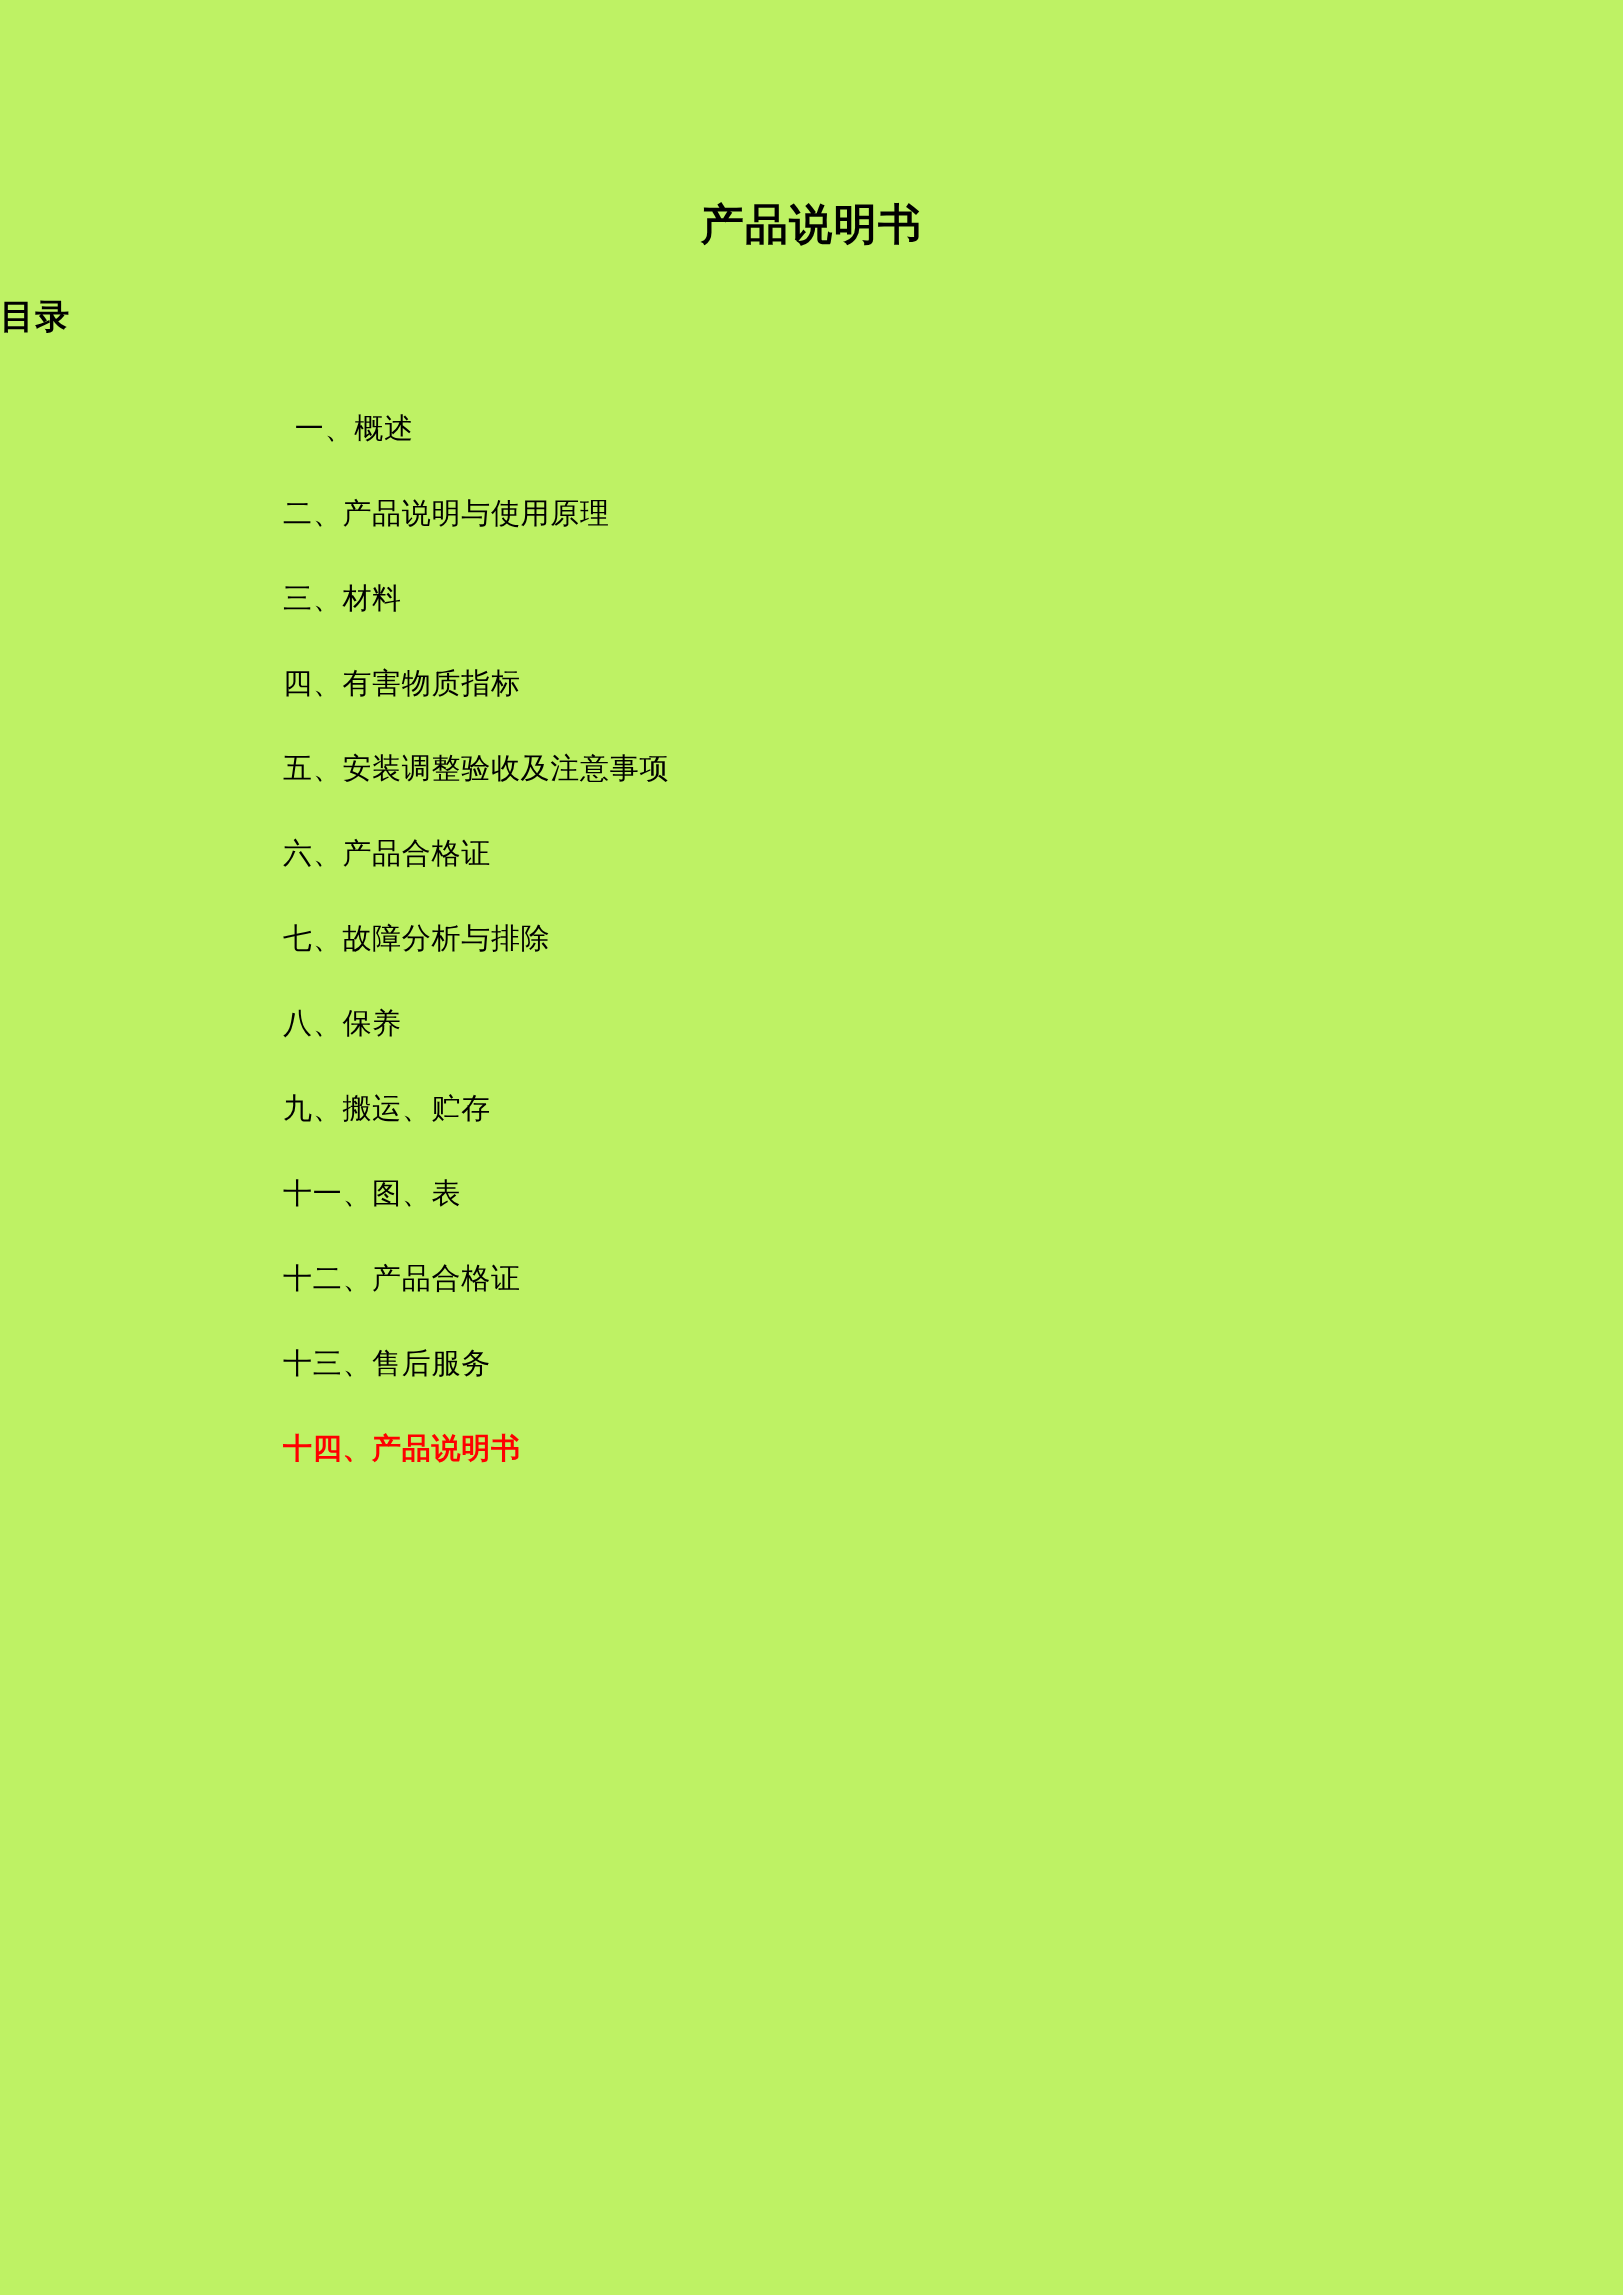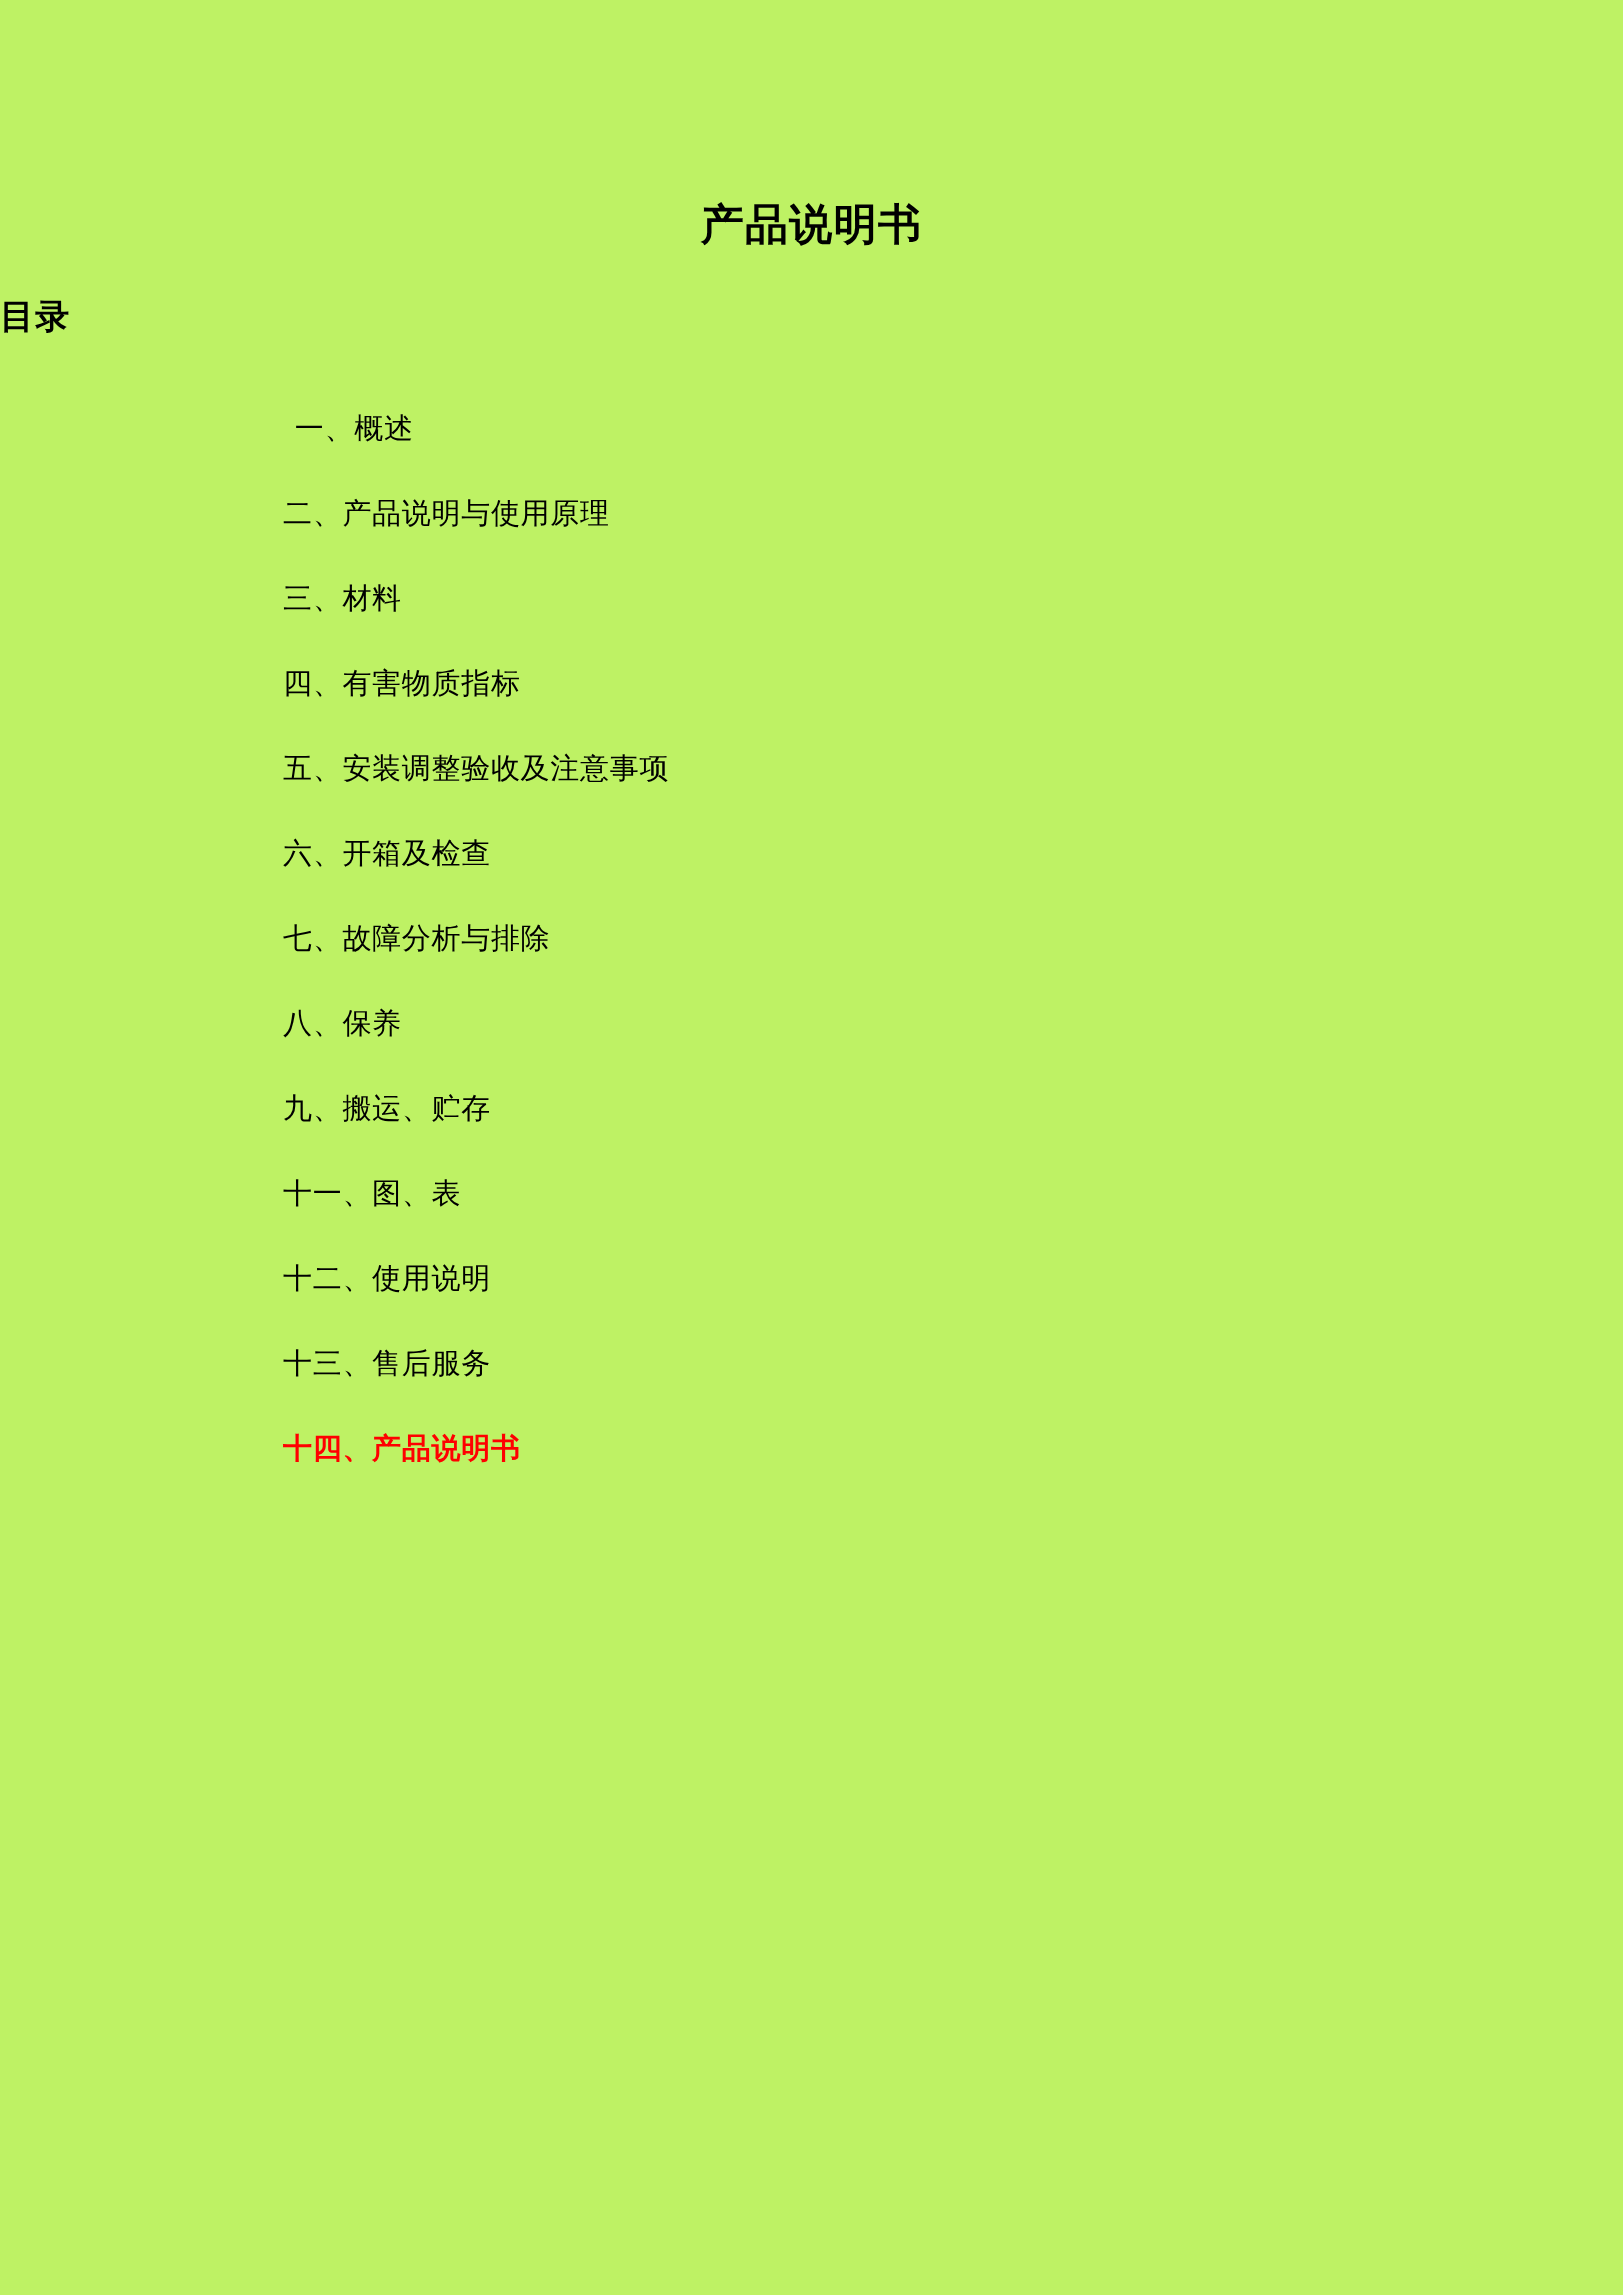--- a/index.html
+++ b/index.html
@@ -75,24 +75,24 @@
   <div class="doc-title">产品说明书</div>
 
   <div class="toc-heading">目录</div>
 
   <div class="toc-list">
     <div class="toc-item first">一、概述</div>
     <div class="toc-item">二、产品说明与使用原理</div>
     <div class="toc-item">三、材料</div>
     <div class="toc-item">四、有害物质指标</div>
     <div class="toc-item">五、安装调整验收及注意事项</div>
-    <div class="toc-item">六、开箱及检查</div>
+    <div class="toc-item">六、产品合格证</div>
     <div class="toc-item">七、故障分析与排除</div>
     <div class="toc-item">八、保养</div>
     <div class="toc-item">九、搬运、贮存</div>
     <div class="toc-item">十一、图、表</div>
-    <div class="toc-item">十二、使用说明</div>
+    <div class="toc-item">十二、产品合格证</div>
     <div class="toc-item">十三、售后服务</div>
     <div class="toc-item highlight">十四、产品说明书</div>
   </div>
 
 </div>
 
 
 </body></html>

